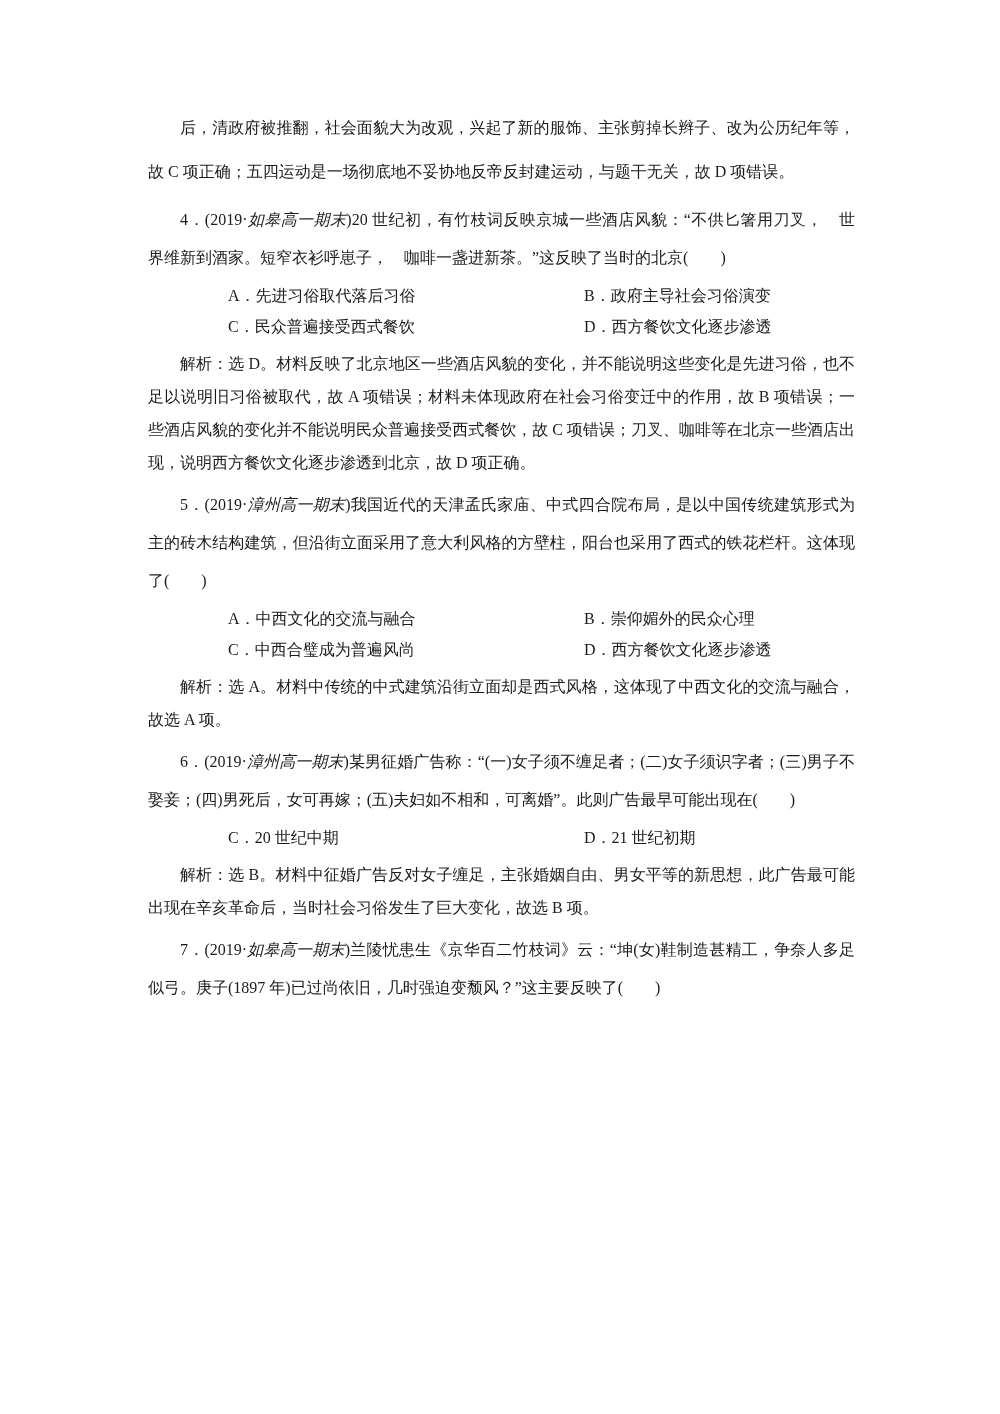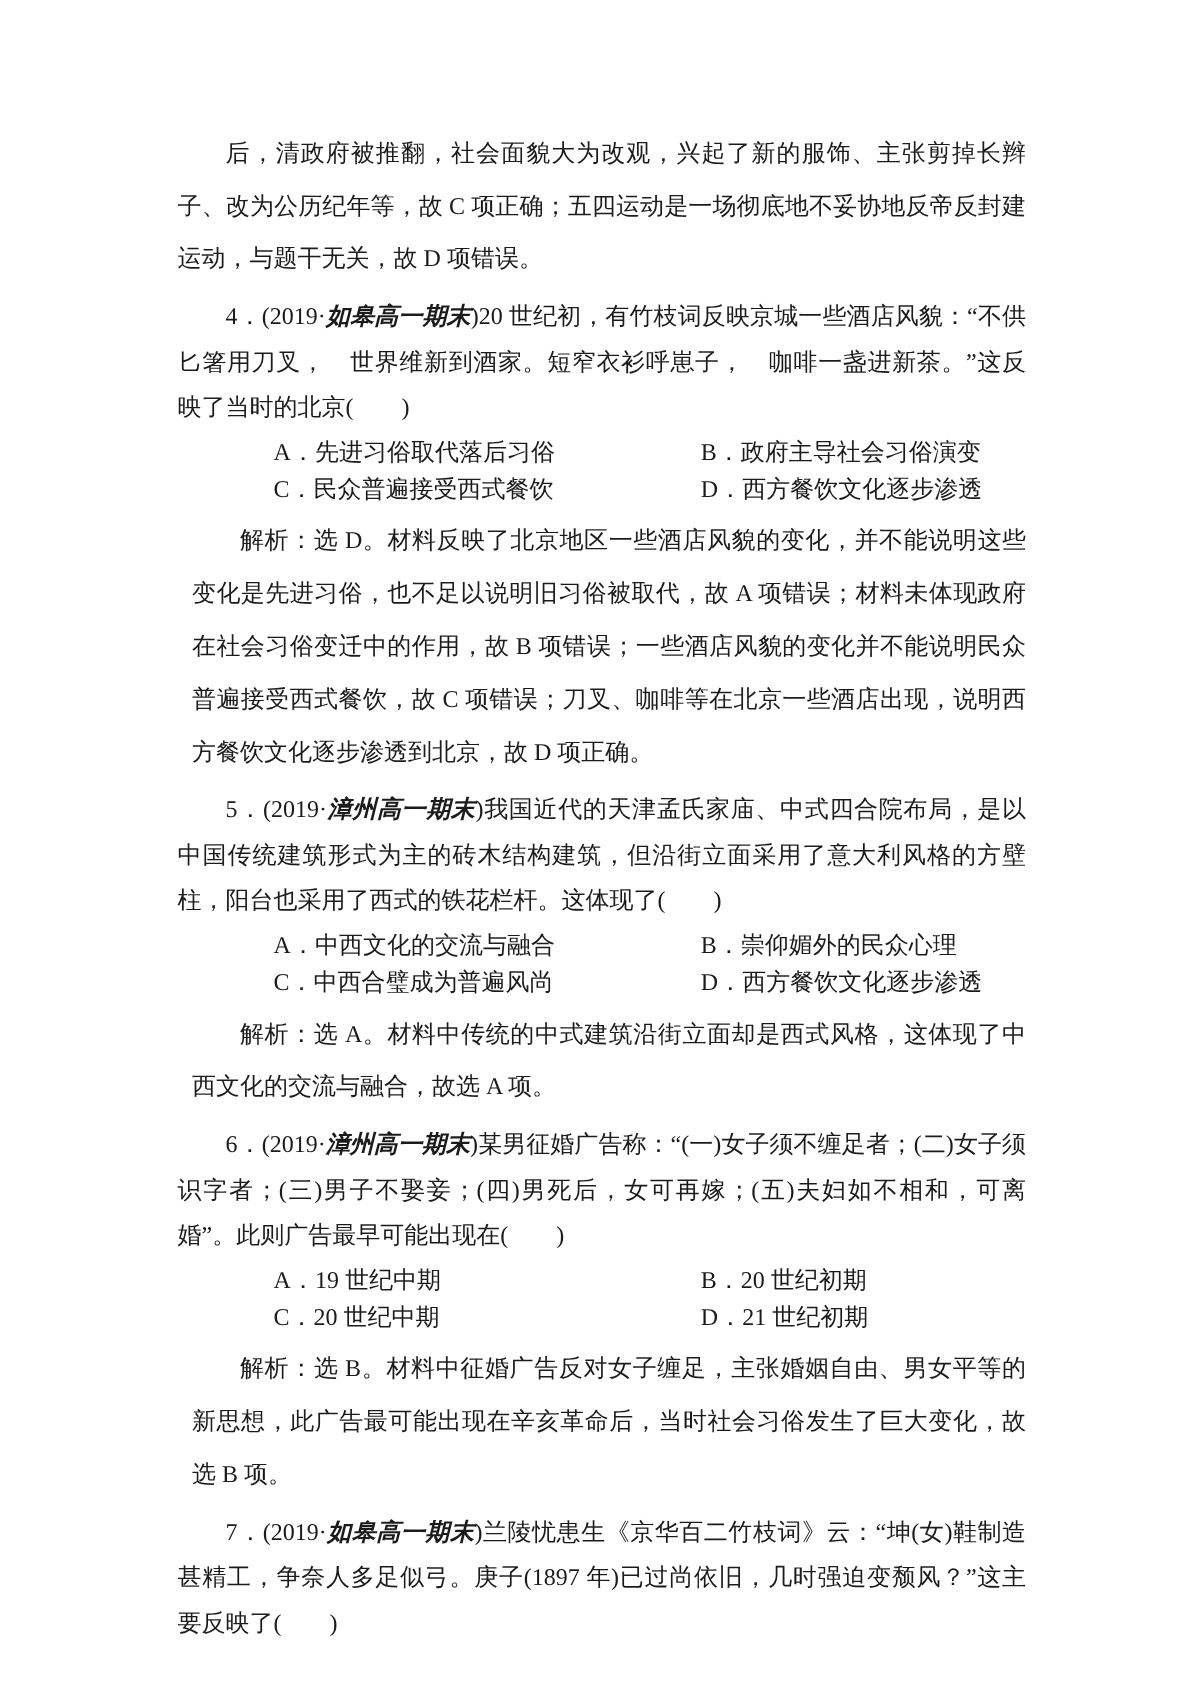--- a/index.html
+++ b/index.html
@@ -11,55 +11,54 @@
   .page {
     position: relative;
     width: 1000px;
     height: 1412px;
     box-sizing: border-box;
     margin: 0 auto;
     padding: 106px 145px 0 148px;
     background: #ffffff;
     color: #1b1b1b;
     font-family: "Liberation Serif", "DejaVu Serif", serif;
-    font-size: 20px;
+    font-size: 16px;
     text-align: justify;
   }
   p { margin: 0; padding: 0; }
 
   .cont-para {
     line-height: 44px;
     text-indent: 2em;
   }
   .stem {
     line-height: 38px;
     text-indent: 2em;
     margin-top: 7px;
   }
   .source {
-    font-weight: bold;
+    font-weight: normal;
     font-style: italic;
   }
   .opts { margin-top: 3px; }
   .opt-row {
     line-height: 31px;
     padding-left: 36px;
     white-space: nowrap;
     text-align: left;
   }
   .opt-left {
     display: inline-block;
     min-width: 356px;
     margin-left: 44px;
   }
   .analysis {
-    line-height: 44px;
+    line-height: 33px;
     text-indent: 2em;
     margin-top: 5px;
-    margin-left: 12px;
   }
   .opts-stacked { margin-top: 3px; }
   .opt-line {
     line-height: 35px;
     text-align: left;
   }
   .opt-line.indent { padding-left: 36px; }
   .opt-line.no-indent { padding-left: 0; }
 </style>
 </head>
@@ -87,23 +86,20 @@
     </div>
     <div class="opt-row">
       <span class="opt-left">C．中西合璧成为普遍风尚</span><span>D．西方餐饮文化逐步渗透</span>
     </div>
   </div>
   <p class="analysis"><span>解析：</span><span>选 A。材料中传统的中式建筑沿街立面却是西式风格，这体现了中西文化的交流与融合，故选 A 项。</span></p>
 
   <p class="stem"><span>6．(2019·</span><span class="source">漳州高一期末</span><span>)某男征婚广告称：“(一)女子须不缠足者；(二)女子须识字者；(三)男子不娶妾；(四)男死后，女可再嫁；(五)夫妇如不相和，可离婚”。此则广告最早可能出现在(　　)</span></p>
   <div class="opts">
     <div class="opt-row">
-      <span class="opt-left">A．19 世纪中期</span><span>B．20 世纪初期</span>
-    </div>
-    <div class="opt-row">
       <span class="opt-left">C．20 世纪中期</span><span>D．21 世纪初期</span>
     </div>
   </div>
   <p class="analysis"><span>解析：</span><span>选 B。材料中征婚广告反对女子缠足，主张婚姻自由、男女平等的新思想，此广告最可能出现在辛亥革命后，当时社会习俗发生了巨大变化，故选 B 项。</span></p>
 
   <p class="stem"><span>7．(2019·</span><span class="source">如皋高一期末</span><span>)兰陵忧患生《京华百二竹枝词》云：“坤(女)鞋制造甚精工，争奈人多足似弓。庚子(1897 年)已过尚依旧，几时强迫变颓风？”这主要反映了(　　)</span></p>
 
 </div>
 
 </body></html>

